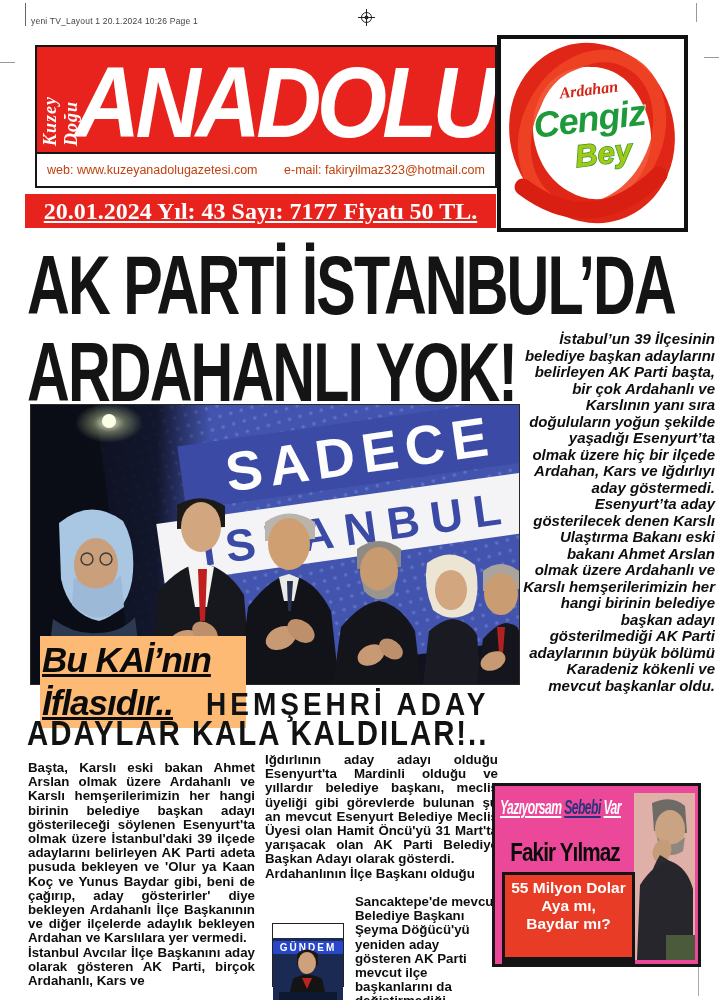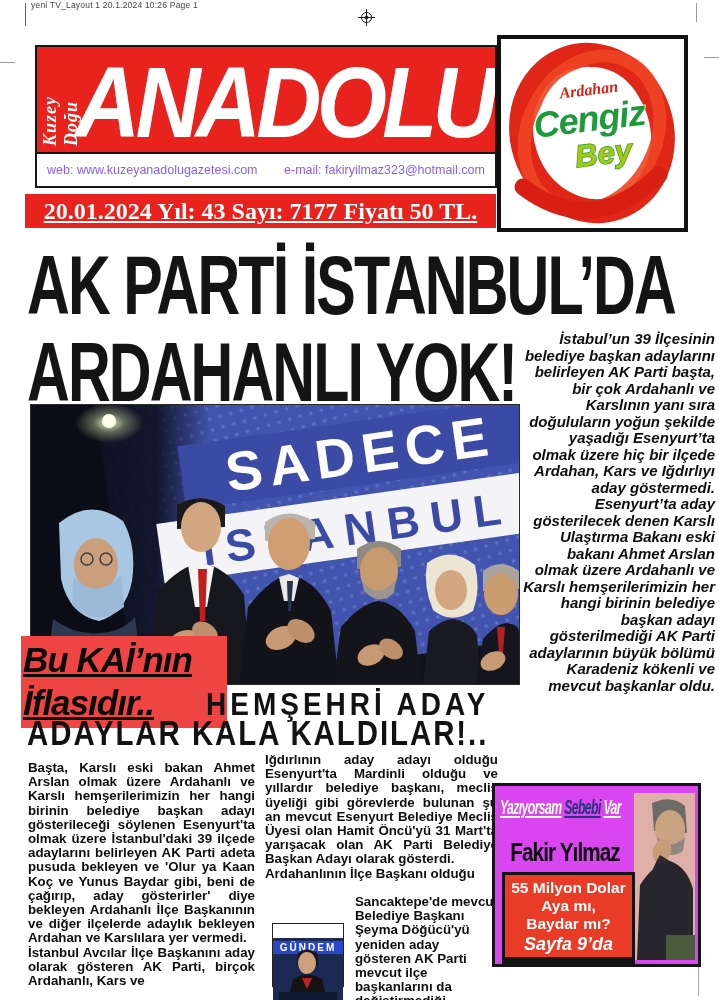--- a/index.html
+++ b/index.html
@@ -1,71 +1,71 @@
 <!DOCTYPE html>
 <html><head>
 <meta charset="utf-8">
 <style>
   html,body{margin:0;padding:0;background:#fff;}
   .page{position:relative;width:719px;height:1000px;background:#fff;overflow:hidden;
         font-family:"Liberation Sans",sans-serif;color:#111;}
   
-  .proof-text{position:absolute;left:31px;top:0;font-size:8.5px;color:#444;letter-spacing:.2px;}
+  .proof-text{position:absolute;left:31px;top:16px;font-size:8.5px;color:#444;letter-spacing:.2px;}
   .tickl{position:absolute;left:25px;top:3px;width:1px;height:23px;background:#666;}
   .tickr{position:absolute;left:696px;top:3px;width:1px;height:19px;background:#999;}
   .dashl{position:absolute;left:0;top:62px;width:15px;height:1px;background:#999;}
   .dashr{position:absolute;left:704px;top:57px;width:15px;height:1px;background:#999;}
   .tickbr{position:absolute;left:698px;top:958px;width:1px;height:38px;background:#aaa;}
   .regmark{position:absolute;left:358px;top:9px;}
   
   .masthead{position:absolute;left:35px;top:45px;width:462px;height:143px;border:2px solid #161616;background:#fff;box-sizing:border-box;}
   .masthead-red{position:absolute;left:0;right:0;top:0;bottom:34px;background:#e8231d;overflow:hidden;}
   .region-vert{position:absolute;left:3px;bottom:6px;color:#fff;font-weight:bold;font-style:italic;
                font-family:"Liberation Serif",serif;font-size:18px;writing-mode:vertical-rl;
                transform:rotate(180deg);letter-spacing:1px;}
   .masthead-title{position:absolute;left:38px;top:2px;color:#fff;font-weight:bold;font-style:italic;
                   font-size:95px;letter-spacing:-5px;white-space:nowrap;line-height:100px;
                   transform:scale(.95,1.06);transform-origin:left top;}
   .masthead-contacts{position:absolute;left:0;right:0;bottom:0;height:34px;background:#fff;border-top:2px solid #161616;
-                     display:flex;align-items:center;justify-content:space-between;padding:0 10px;font-size:12.5px;color:#8b5cf6;box-sizing:border-box;}
+                     display:flex;align-items:center;justify-content:space-between;padding:0 10px;font-size:12.5px;color:#c2410c;box-sizing:border-box;}
   .datebar{position:absolute;left:25px;top:194px;width:471px;height:34px;background:#e8231d;
            display:flex;align-items:center;justify-content:center;}
   .datebar span{font-family:"Liberation Serif",serif;font-weight:bold;font-size:24px;color:#fff;text-decoration:underline;white-space:nowrap;}
   
   .ad-top{position:absolute;left:497px;top:35px;width:191px;height:197px;border:4px solid #111;background:#fff;box-sizing:border-box;}
   
   .headline{position:absolute;left:27px;font-weight:bold;color:#141414;white-space:nowrap;
             letter-spacing:-2px;transform-origin:left top;}
   .h1a{top:237px;font-size:63px;transform:scale(.94,1.32);}
   .h1b{top:324px;font-size:63px;transform:scale(.94,1.32);}
   
   .lead{position:absolute;left:522px;top:331px;width:193px;height:446px;font-weight:bold;font-style:italic;
         font-size:15px;line-height:16.5px;text-align:right;color:#0e0e0e;}
   
   .photo{position:absolute;left:30px;top:404px;width:490px;height:281px;border:1px solid #2a2a2a;box-sizing:border-box;overflow:hidden;}
   
-  .overlay-box{position:absolute;left:21px;top:636px;width:202px;background:#ef4444;padding:2px 2px 4px 2px;}
+  .overlay-box{position:absolute;left:40px;top:636px;width:202px;background:#fdba74;padding:2px 2px 4px 2px;}
   .overlay-line{font-weight:bold;font-style:italic;font-size:35px;line-height:43px;color:#0b0b0b;
                 text-decoration:underline;letter-spacing:-1px;white-space:nowrap;}
   
   .subhead1{position:absolute;left:206px;top:686px;font-weight:bold;font-size:28px;letter-spacing:4px;
             white-space:nowrap;transform:scaleY(1.15);transform-origin:left top;color:#121212;}
   .subhead2{position:absolute;left:27px;top:714px;font-weight:bold;font-size:30px;letter-spacing:2px;
             white-space:nowrap;transform:scale(.98,1.15);transform-origin:left top;color:#121212;}
   
   .bodycols{position:absolute;left:28px;top:753px;width:470px;}
   .col1{position:absolute;left:0;top:8px;width:227px;}
   .col2{position:absolute;left:237px;top:0;width:233px;}
   .body-text{font-weight:bold;font-size:13.3px;line-height:14.2px;color:#0e0e0e;text-align:justify;white-space:pre-line;}
   .inset{float:left;width:86px;margin:2px 4px 0 0;text-align:center;}
   .inset-photo{width:70px;height:62px;border:1px solid #222;margin:12px auto;box-sizing:content-box;}
   .inset-caption{font-size:10.5px;font-weight:bold;font-style:italic;line-height:12.5px;white-space:nowrap;}
   .inset-caption u{text-decoration:underline;}
   
-  .ad-col{position:absolute;left:492px;top:783px;width:209px;height:184px;background:#d946ef;border:3px solid #151515;box-sizing:border-box;}
+  .ad-col{position:absolute;left:492px;top:783px;width:209px;height:184px;background:#ec4899;border:3px solid #151515;box-sizing:border-box;}
   .ad-col-title{position:absolute;left:5px;top:9px;font-style:italic;font-weight:bold;font-size:21px;
                 white-space:nowrap;letter-spacing:-1px;transform:scaleX(.58);transform-origin:left top;}
   .tw{color:#fff;text-decoration:underline;}
   .tb{color:#26337e;text-decoration:underline;}
   .ad-col-photo{position:absolute;right:3px;top:7px;width:61px;height:167px;}
   .ad-col-author{position:absolute;left:0;top:52px;width:140px;text-align:center;font-weight:bold;font-size:23px;
                  color:#0b0b0b;letter-spacing:-1px;transform:scale(.9,1.1);transform-origin:center top;white-space:nowrap;}
   .ad-col-inner{position:absolute;left:7px;top:86px;width:127px;height:78px;border:3px solid #141414;border-bottom-width:7px;
                 background:#e83c26;text-align:center;color:#fff;font-weight:bold;padding-top:4px;box-sizing:content-box;}
   .inner-line{font-size:15.5px;line-height:18px;white-space:nowrap;}
@@ -260,17 +260,16 @@
         <path d="M9 122 Q13 82 26 62 L39 70 Q30 95 30 122 Z" fill="#2a2a30"></path>
         <path d="M3 167 L6 92 Q20 70 36 68 Q53 74 59 96 L59 167 Z" fill="#26262c"></path>
         <rect x="32" y="142" width="29" height="25" fill="#4a5a3a"></rect>
       </svg>
     </div>
     <div class="ad-col-author">Fakir Yılmaz</div>
     <div class="ad-col-inner">
       <div class="inner-line">55 Milyon Dolar</div>
       <div class="inner-line">Aya mı,</div>
       <div class="inner-line">Baydar mı?</div>
-      <div class="inner-page">Sayfa 9’da</div>
     </div>
   </div>
 
 </div>
 
 </body></html>

